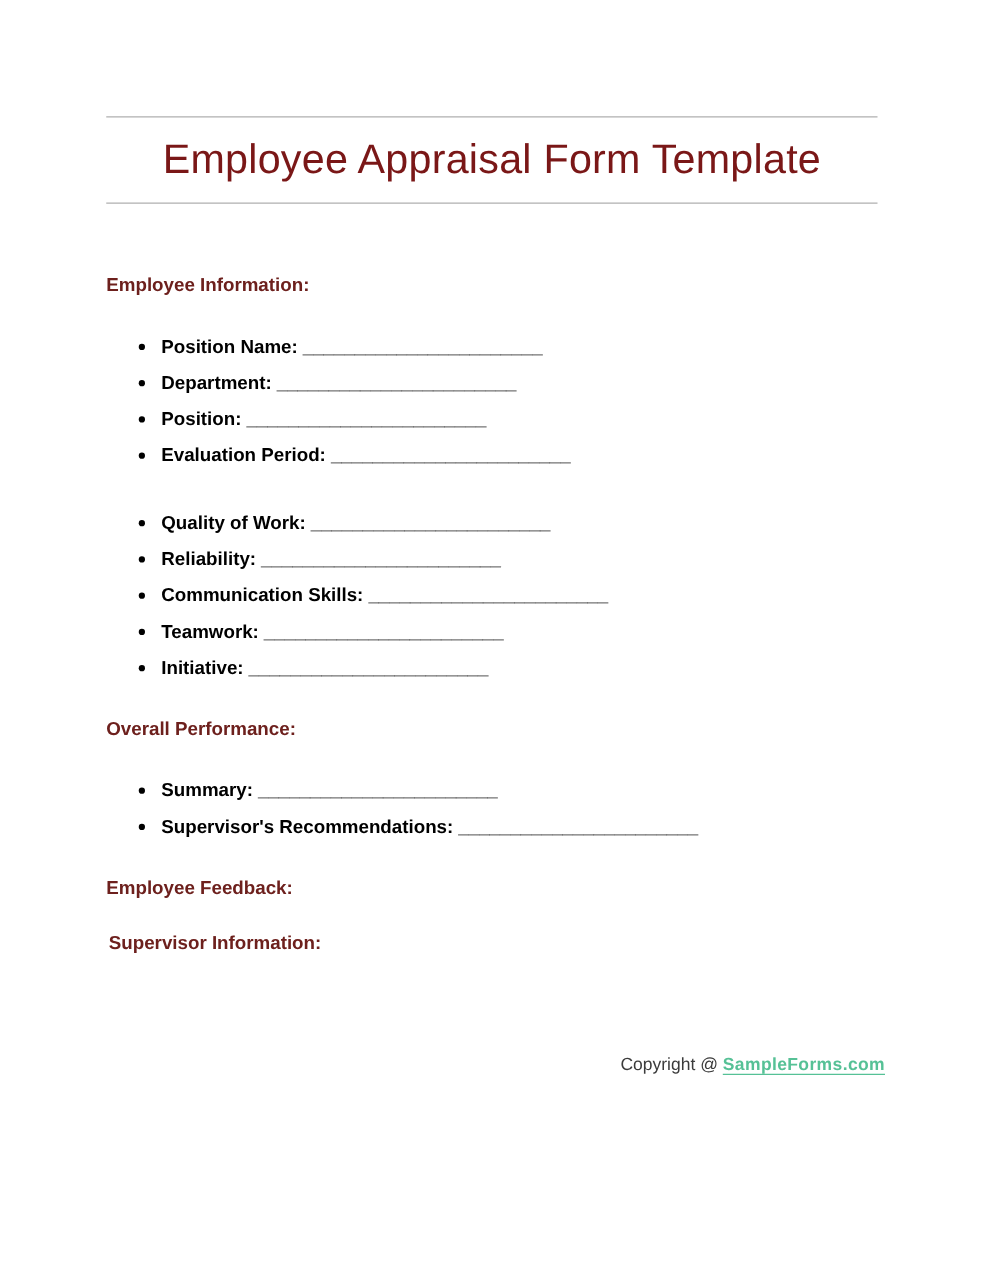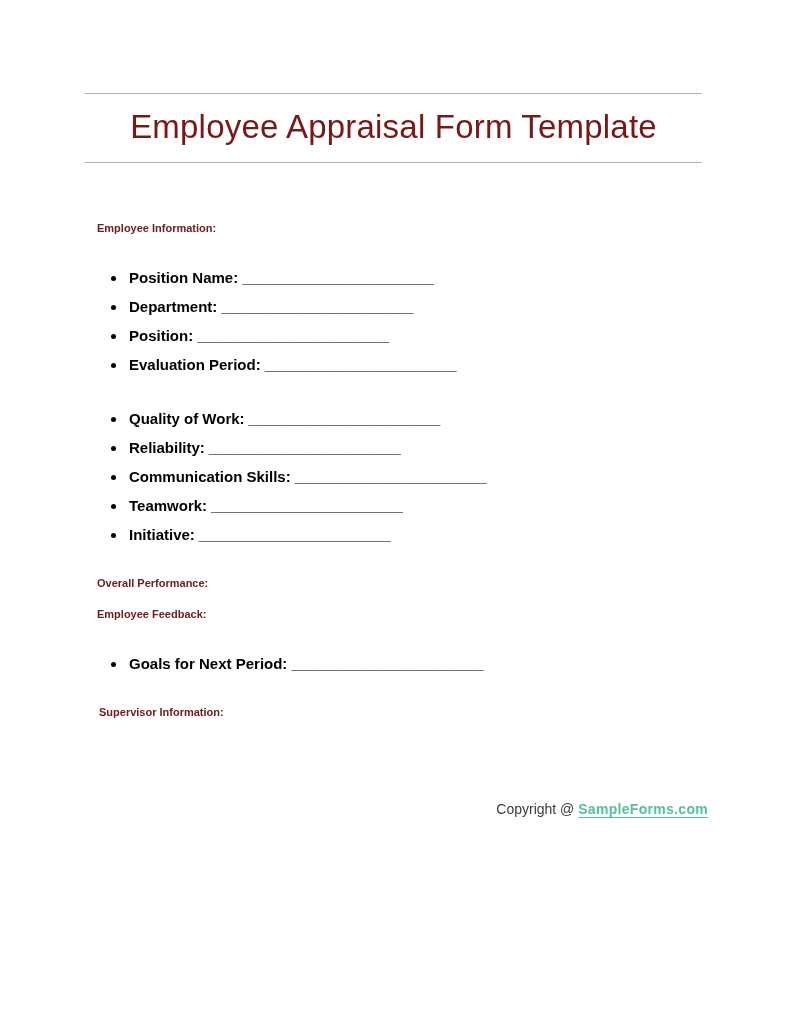--- a/index.html
+++ b/index.html
@@ -29,25 +29,25 @@
     font-size: 33px;
     font-weight: normal;
     color: var(--title);
     text-align: center;
     line-height: 40px;
     margin: 13px 0 15px 0;
     letter-spacing: 0.2px;
   }
   .content { margin-top: 56px; }
   .section-heading {
-    font-size: 11px;
+    font-size: 15px;
     font-weight: bold;
     color: var(--heading);
     line-height: 19px;
-    margin: 12px;
+    margin: 0;
   }
   .bullet-list {
     list-style: none;
     margin: 25px 0;
     padding: 0 0 0 26px;
   }
   .list-item {
     line-height: 29px;
     font-size: 15px;
     font-weight: bold;
@@ -111,26 +111,29 @@
       <li class="list-item"><span class="bullet-dot"></span><span>Quality of Work:</span><span class="item-blank">_______________________</span></li>
       <li class="list-item"><span class="bullet-dot"></span><span>Reliability:</span><span class="item-blank">_______________________</span></li>
       <li class="list-item"><span class="bullet-dot"></span><span>Communication Skills:</span><span class="item-blank">_______________________</span></li>
       <li class="list-item"><span class="bullet-dot"></span><span>Teamwork:</span><span class="item-blank">_______________________</span></li>
       <li class="list-item"><span class="bullet-dot"></span><span>Initiative:</span><span class="item-blank">_______________________</span></li>
     </ul>
   </section>
 
   <section>
     <h2 class="section-heading">Overall Performance:</h2>
+    <ul class="bullet-list">
+      <li class="list-item"><span class="bullet-dot"></span><span>Summary:</span><span class="item-blank">_______________________</span></li>
+      <li class="list-item"><span class="bullet-dot"></span><span>Supervisor's Recommendations:</span><span class="item-blank">_______________________</span></li>
+    </ul>
   </section>
 
   <section>
     <h2 class="section-heading">Employee Feedback:</h2>
     <ul class="bullet-list">
-      <li class="list-item"><span class="bullet-dot"></span><span>Goals for Next Period:</span><span class="item-blank">_______________________</span></li>
     </ul>
   </section>
 
   <section style="margin-left:2px;">
     <h2 class="section-heading">Supervisor Information:</h2>
   </section>
 
 </main>
 
 <footer class="page-footer">

